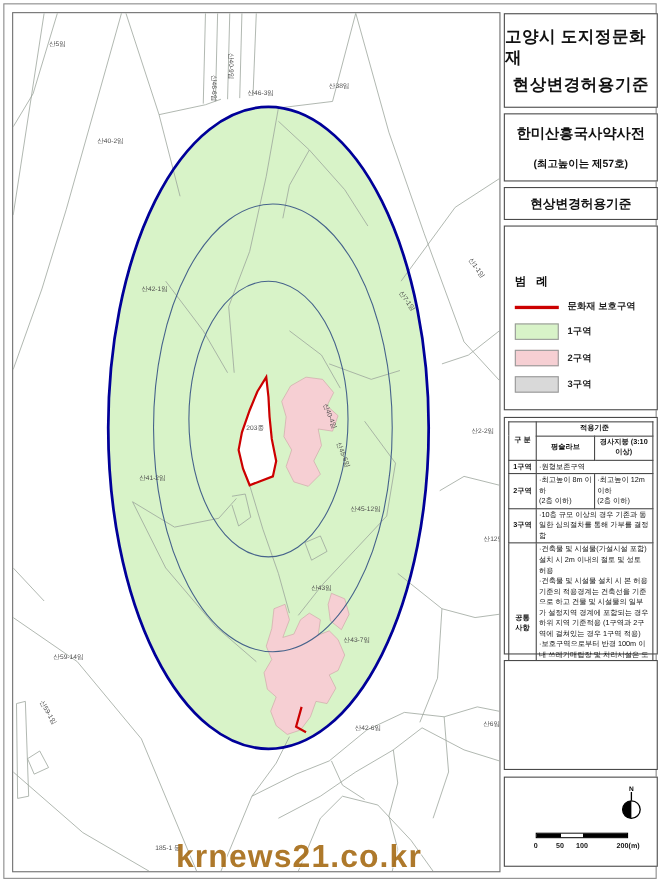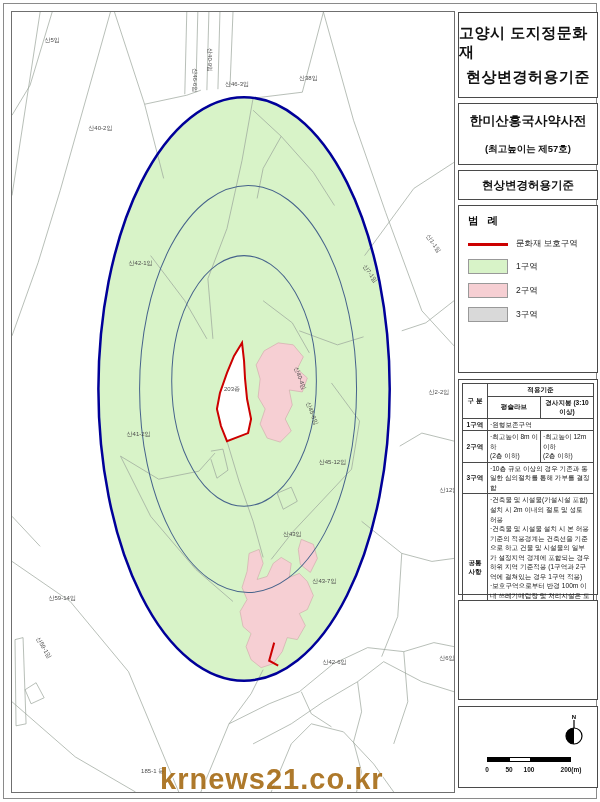--- a/index.html
+++ b/index.html
@@ -8,34 +8,34 @@
     font-family:"Liberation Sans","DejaVu Sans",sans-serif;color:#111;
     overflow:hidden;
   }
   .page-frame{position:absolute;left:3px;top:3px;width:592px;height:794px;border:1px solid #8a8a8a;pointer-events:none;}
   
   .map-box{position:absolute;left:11px;top:11px;width:442px;height:780px;border:1px solid #6f6f6f;background:#fff;}
   .map-box svg{display:block;width:100%;height:100%;}
   .plabel{font-size:6px;fill:#4c4c4c;text-anchor:middle;font-family:"Liberation Sans","DejaVu Sans",sans-serif;}
   
   .panel{position:absolute;left:458px;width:140px;border:1px solid #4a4a4a;background:#fff;box-sizing:border-box;}
-  .title-box{top:12px;height:86px;display:flex;flex-direction:column;justify-content:center;align-items:center;gap:6px;}
+  .title-box{top:12px;height:86px;display:flex;flex-direction:column;justify-content:center;align-items:center;gap:6px;font-family:Liberation Serif, serif;}
   .title-box .t{font-size:15px;font-weight:bold;letter-spacing:0.5px;}
   .site-box{top:103px;height:62px;display:flex;flex-direction:column;justify-content:center;align-items:center;gap:13px;}
   .site-box .s1{font-size:13px;font-weight:bold;}
   .site-box .s2{font-size:9.5px;font-weight:bold;}
   .sub-box{top:170px;height:30px;display:flex;justify-content:center;align-items:center;}
   .sub-box .s{font-size:11.5px;font-weight:bold;}
   .legend-box{top:205px;height:168px;padding:8px 9px;}
-  .legend-title{font-size:10.5px;font-weight:bold;letter-spacing:3px;margin-bottom:10px;}
+  .legend-title{font-size:10.5px;font-weight:bold;letter-spacing:3px;margin-bottom:10px;margin-top:35px;}
   .lg-row{display:flex;align-items:center;margin-bottom:9px;}
   .lg-sym{width:40px;margin-right:8px;flex:0 0 40px;box-sizing:border-box;}
   .lg-line{height:3px;}
   .lg-swatch{height:15px;border:1px solid #999;}
-  .lg-label{font-size:8.5px;font-weight:normal;color:#222;}
+  .lg-label{font-size:8.5px;font-weight:bold;color:#222;}
   .table-box{top:379px;height:216px;padding:3px;}
   table.crit{border-collapse:collapse;width:100%;table-layout:fixed;}
   table.crit td{border:1px solid #4a4a4a;font-size:6.6px;line-height:1.45;padding:1px 2px;vertical-align:middle;}
   table.crit td.hd{text-align:center;font-weight:bold;}
   table.crit td.zone{text-align:center;font-weight:bold;width:20px;}
   table.crit td.pre{white-space:pre-line;}
   .empty-box{top:600px;height:100px;}
   .scale-box{top:706px;height:82px;}
   .north{position:absolute;right:12px;top:6px;}
   .scalebar{position:absolute;left:28px;top:50px;width:84px;height:5px;border:1px solid #000;box-sizing:border-box;display:flex;}

